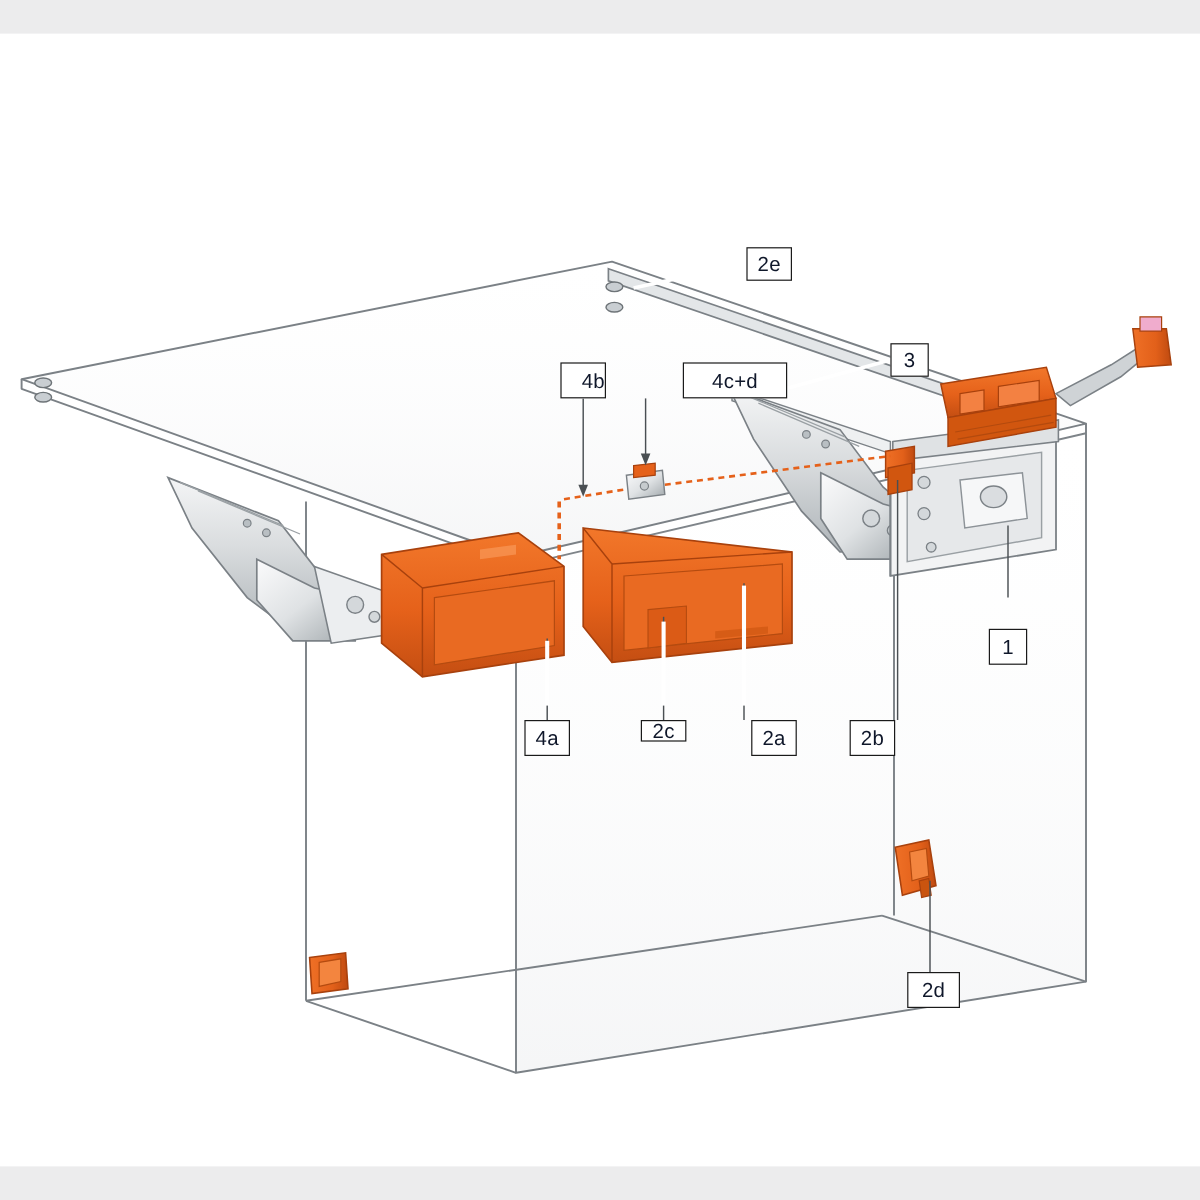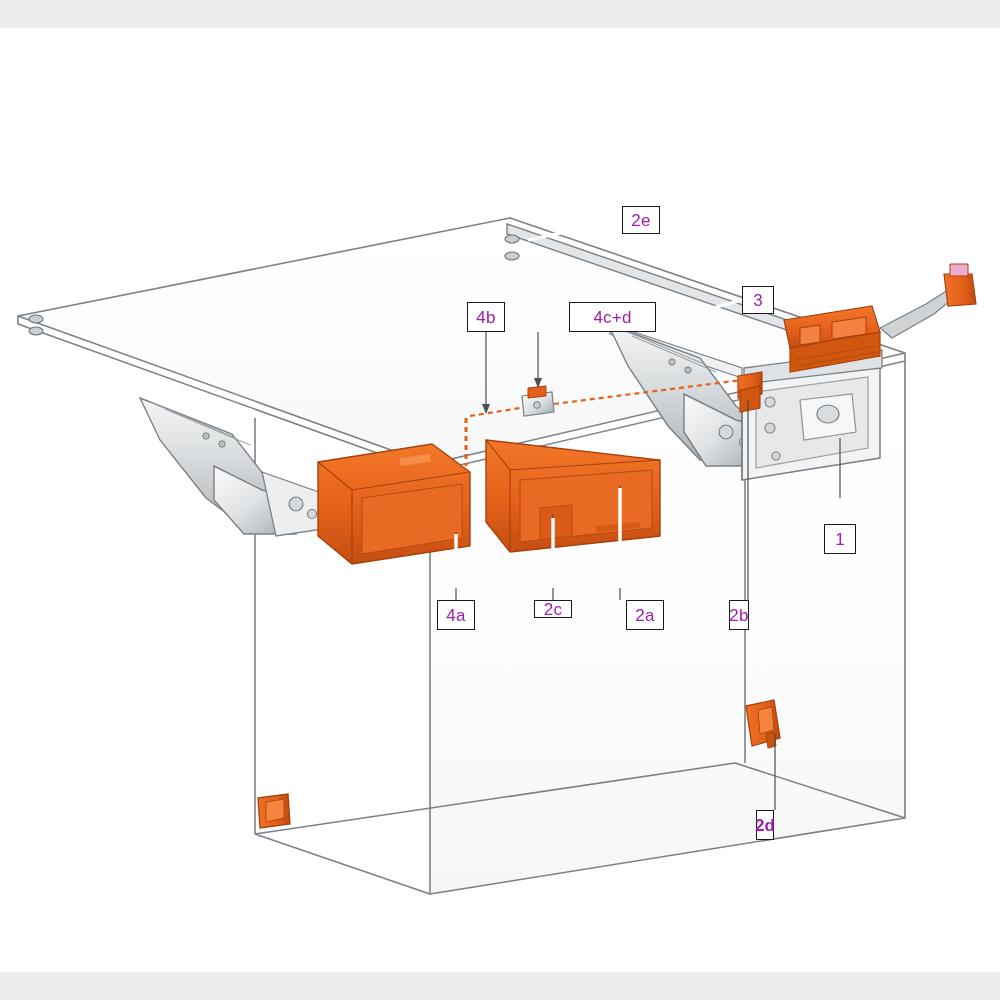--- a/index.html
+++ b/index.html
@@ -28,21 +28,21 @@
     left: 0;
     top: 0;
     width: 1000px;
     height: 944px;
   }
   .callout {
     position: absolute;
     box-sizing: border-box;
     background: #ffffff;
     border: 1.5px solid #1a1a1a;
-    color: #a21caf;
+    color: #0f172a;
     font-size: 17px;
     line-height: 1;
     display: flex;
     align-items: center;
     justify-content: center;
     letter-spacing: 0.2px;
     white-space: nowrap;
   }
 </style>
 </head>
@@ -232,21 +232,21 @@
     </svg>
 
     <div class="callout" style="left:622px; top:178px; width:38px; height:28px;">
       <span>2e</span>
     </div>
 
     <div class="callout" style="left:742px; top:258px; width:32px; height:28px;">
       <span>3</span>
     </div>
 
-    <div class="callout" style="left:467px; top:274px; width:38px; height:30px;">
+    <div class="callout" style="left:467px; top:274px; width:38px; height:30px;justify-content:flex-end;">
       <span>4b</span>
     </div>
 
     <div class="callout" style="left:524px; top:274px; width:87px; height:30px;margin-left:45px;">
       <span>4c+d</span>
     </div>
 
     <div class="callout" style="left:824px; top:496px; width:32px; height:30px;">
       <span>1</span>
     </div>
@@ -256,22 +256,22 @@
     </div>
 
     <div class="callout" style="left:534px; top:572px; width:38px; height:18px;">
       <span>2c</span>
     </div>
 
     <div class="callout" style="left:601px; top:572px; width:38px; height:30px;margin-left:25px;">
       <span>2a</span>
     </div>
 
-    <div class="callout" style="left:729px; top:572px; width:20px; height:30px;">
+    <div class="callout" style="left:708px; top:572px; width:38px; height:30px;">
       <span>2b</span>
     </div>
 
-    <div class="callout" style="left:756px; top:782px; width:18px; height:30px;font-weight:bold;">
+    <div class="callout" style="left:756px; top:782px; width:44px; height:30px;">
       <span>2d</span>
     </div>
 
   </div>
 </div>
 
 </body></html>

